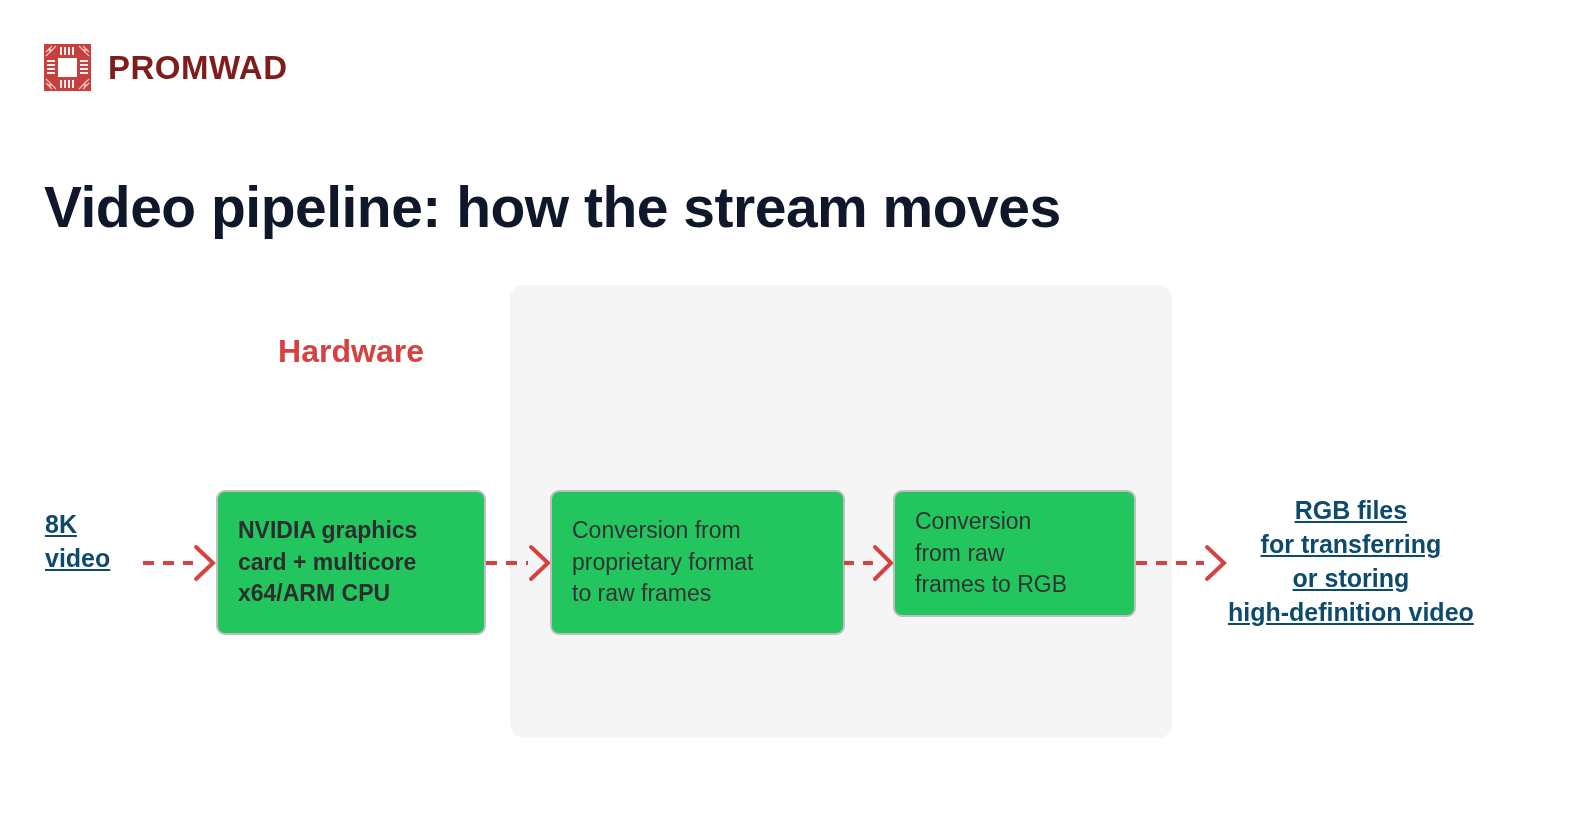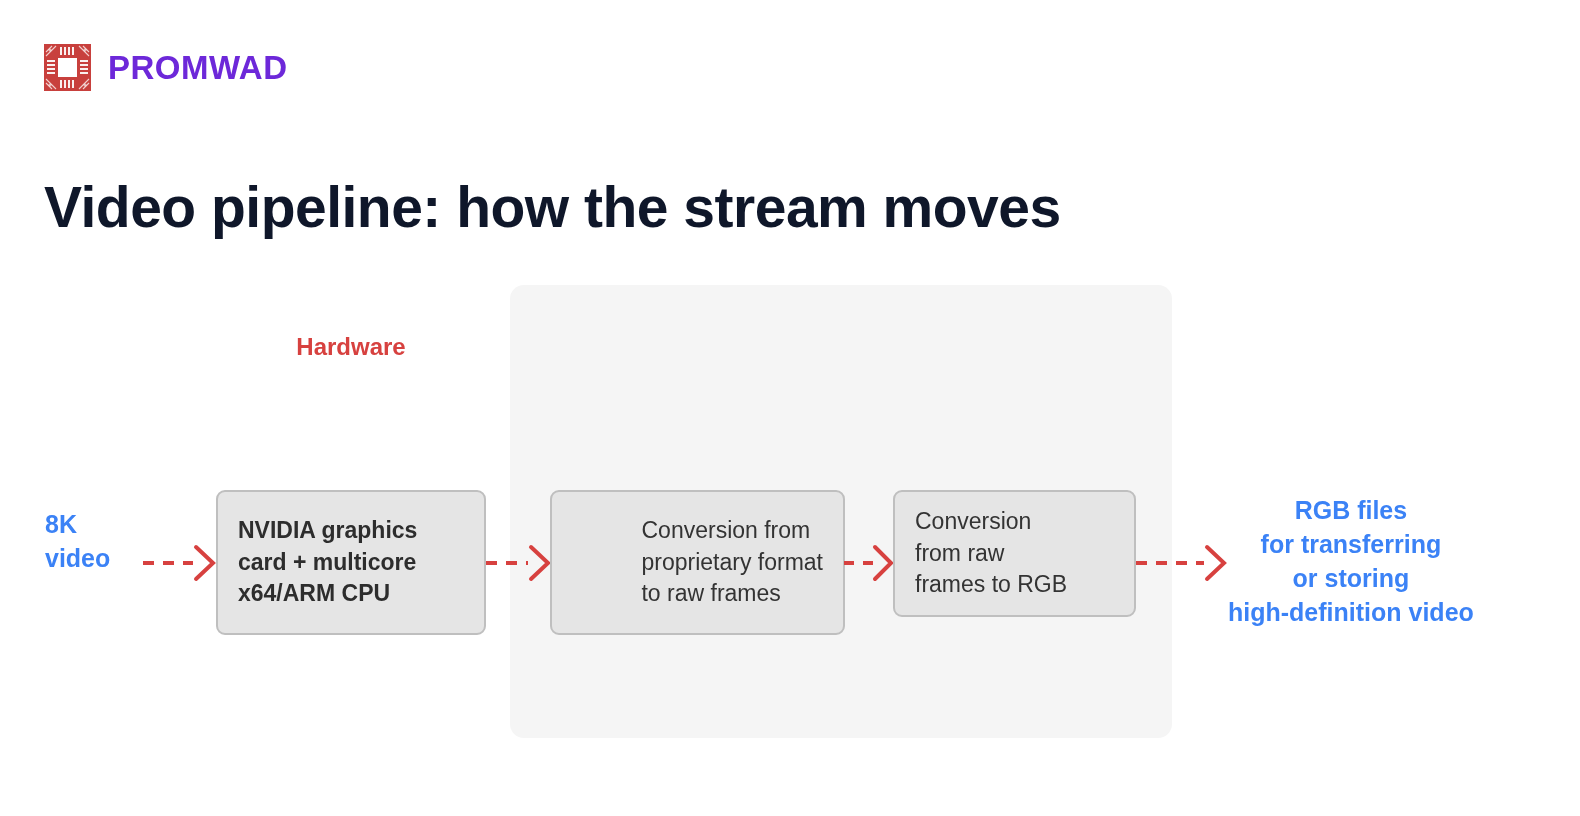--- a/index.html
+++ b/index.html
@@ -9,77 +9,77 @@
     font-family:"Liberation Sans", sans-serif;
     overflow:hidden;position:relative;
   }
   .slide{position:relative;width:1580px;height:816px;}
 
   
   .logo{position:absolute;left:44px;top:44px;display:flex;align-items:center;gap:17px;}
   .logo-mark{width:47px;height:47px;display:block;}
   .logo-word{
     font-size:33px;font-weight:bold;letter-spacing:0.5px;
-    color:#6d28d9;line-height:1;white-space:nowrap;
+    color:#7f1d1d;line-height:1;white-space:nowrap;
   }
 
   
   .title{
     position:absolute;left:44px;top:138px;
     font-size:57px;font-weight:bold;color:#0f172a;
     letter-spacing:-0.5px;line-height:1.12;white-space:nowrap;
   }
 
   
   .panel{
     position:absolute;left:510px;top:285px;
     width:662px;height:453px;
     background:#f5f5f5;border-radius:14px;
   }
 
   
   .caption{
     position:absolute;
-    font-size:24px;font-weight:bold;color:#d7413f;
+    font-size:32px;font-weight:bold;color:#d7413f;
     text-align:center;white-space:nowrap;
   }
   .caption.hardware{left:216px;top:333px;width:270px;}
   .caption.software{left:510px;top:334px;width:662px;}
 
   
   .row{
     position:absolute;left:0;top:490px;
     width:1580px;height:145px;
   }
 
   .side-label{
     position:absolute;
-    font-size:25px;font-weight:bold;color:#3b82f6;
-    line-height:1.36;white-space:nowrap;
+    font-size:25px;font-weight:bold;color:#0c4a6e;
+    line-height:1.36;white-space:nowrap;text-decoration:underline;
   }
   .side-label.input{left:45px;top:17px;}
   .side-label.output{left:1228px;top:3px;}
 
   .node{
     position:absolute;top:0;
     box-sizing:border-box;
-    background:#e5e5e5;
+    background:#22c55e;
     border:2px solid #bfbfbf;
     border-radius:9px;
     display:flex;align-items:center;
     padding:0 20px;
   }
   .node .node-text{
     font-size:23px;color:#333333;line-height:1.38;
     white-space:pre-line;
   }
   .node.bold .node-text{font-weight:bold;color:#2d2d2d;}
 
   .node.n1{left:216px;width:270px;height:145px;}
-  .node.n2{left:550px;width:295px;height:145px;justify-content:flex-end;}
+  .node.n2{left:550px;width:295px;height:145px;}
   .node.n3{left:893px;width:243px;height:127px;}
 
   
   .arrow{position:absolute;top:49px;height:48px;}
   .arrow.a1{left:141px;width:76px;}
   .arrow.a2{left:484px;width:68px;}
   .arrow.a3{left:843px;width:52px;}
   .arrow.a4{left:1134px;width:94px;}
 </style>
 </head>

